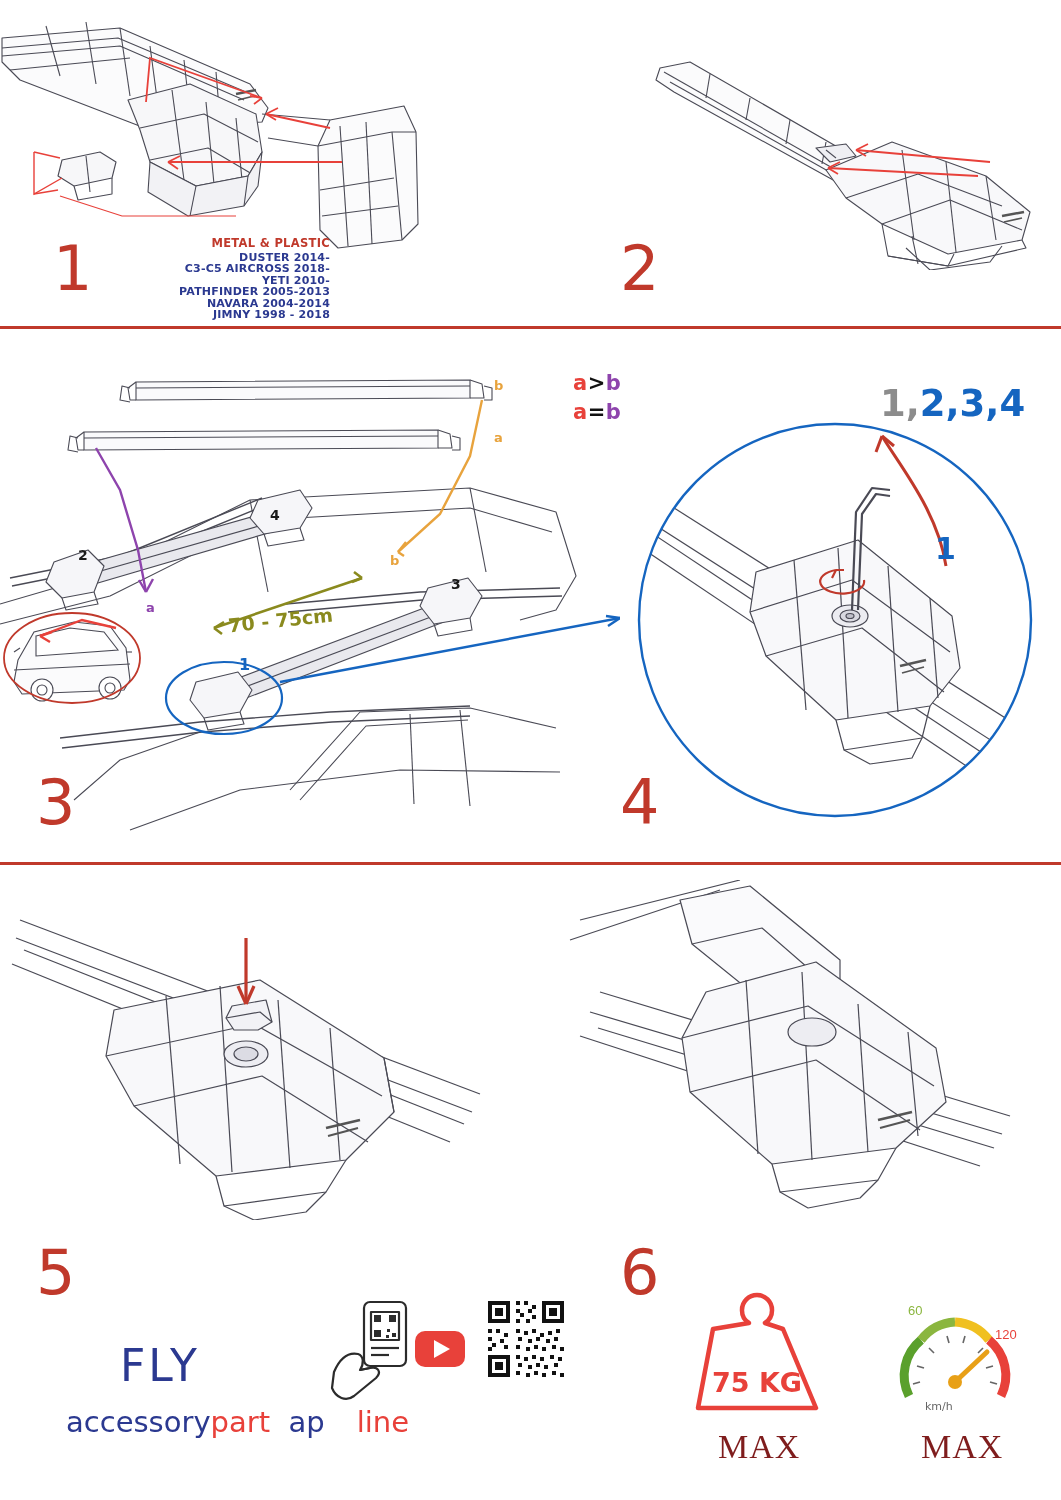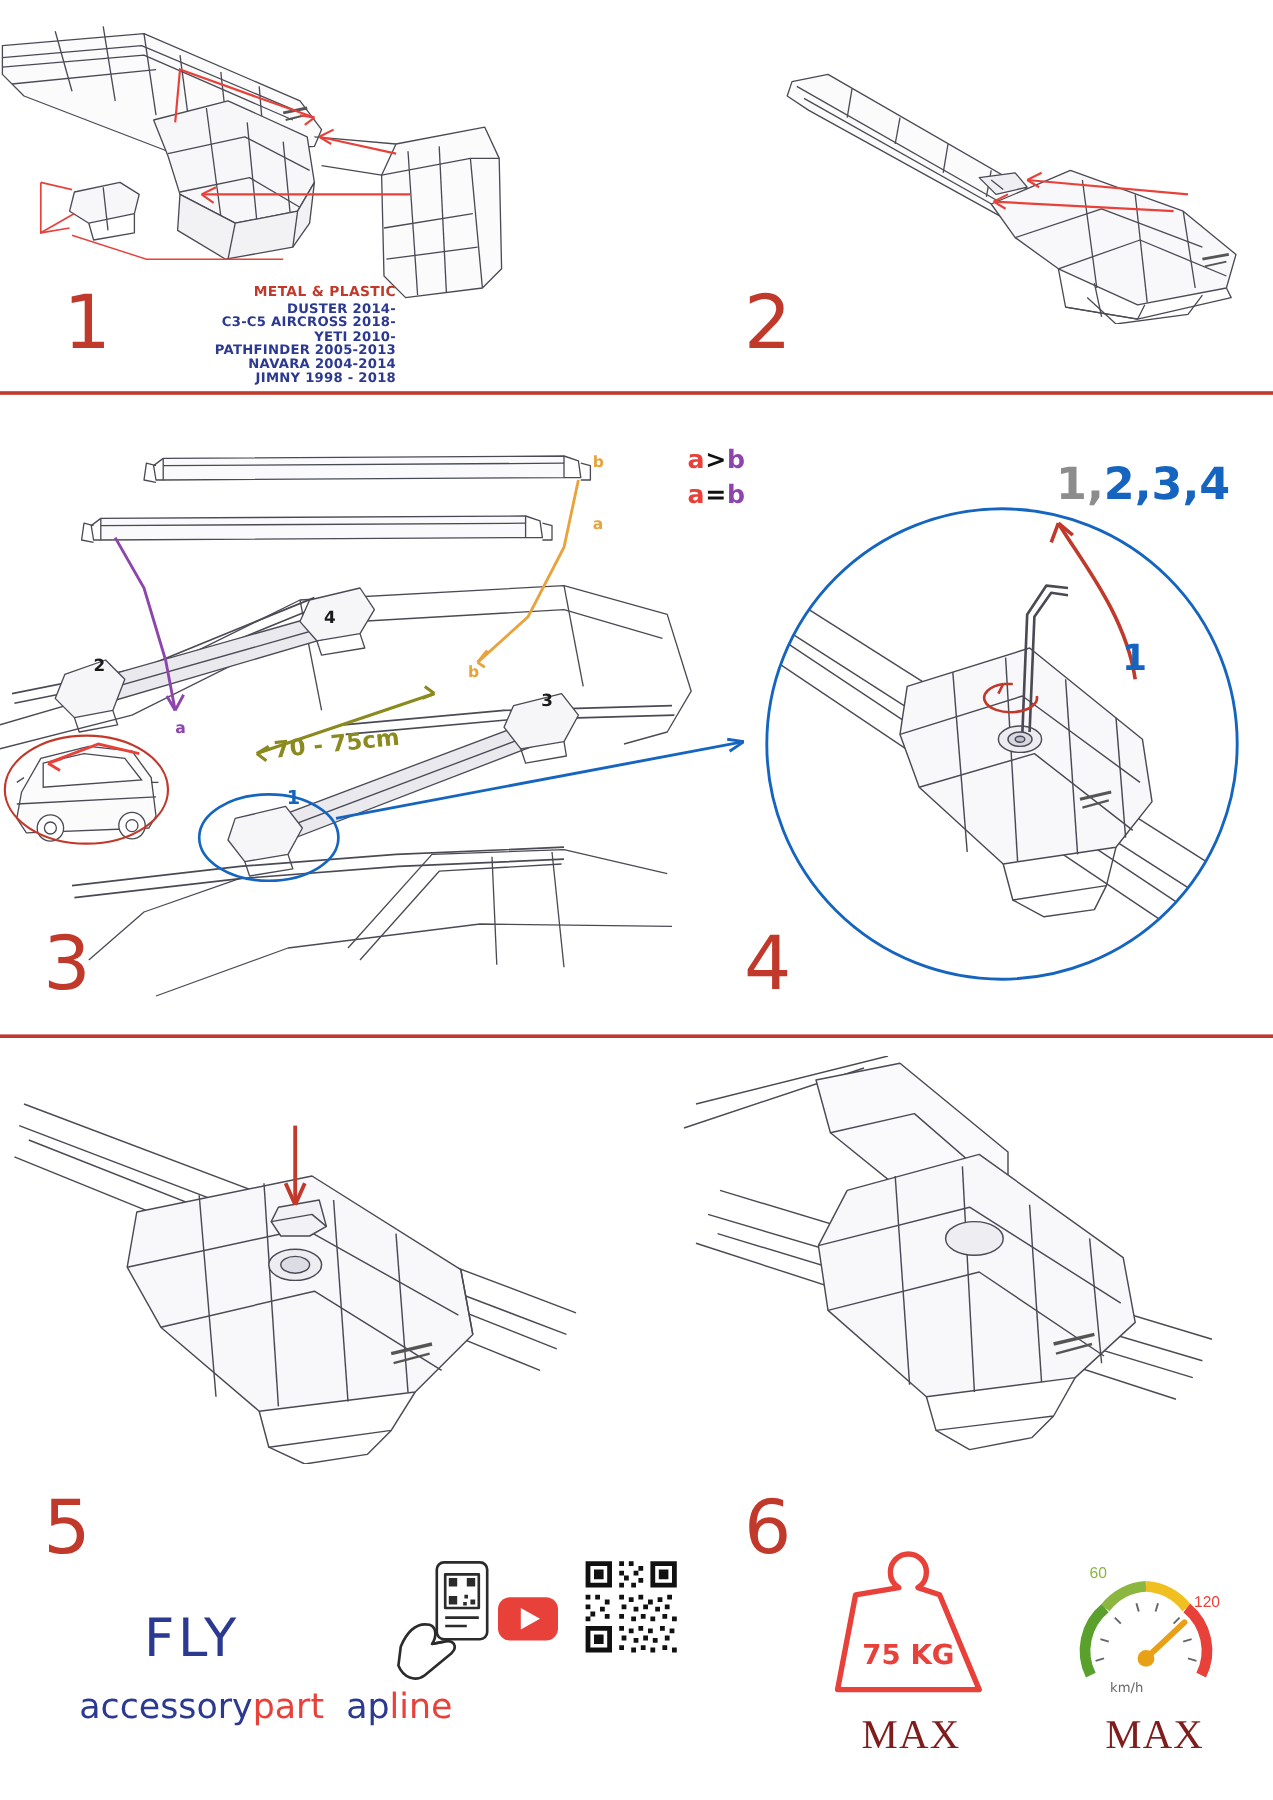--- a/index.html
+++ b/index.html
@@ -131,41 +131,41 @@
     left: 66px;
     top: 1405px;
     font-family: "DejaVu Sans", sans-serif;
     font-size: 29px;
     letter-spacing: 0px;
     white-space: nowrap;
   }
   .brandline .accessory { color: #2b3990; text-align: right; }
   .brandline .part { color: #e8413a; text-align: right; }
   .brandline .ap { color: #2b3990; text-align: center; }
-  .brandline .line { color: #e8413a; }
+  .brandline .line { color: #e8413a; margin-left: 32px; }
 
   
   .maxlabel {
     position: absolute;
     font-family: Liberation Serif, serif;
     font-size: 34px;
     color: #7f1d1d;
     letter-spacing: 1px;
   }
   .maxlabel.m1 { left: 718px; top: 1428px; }
   .maxlabel.m2 { left: 921px; top: 1428px; }
   .kgtext {
     position: absolute;
     left: 707px;
     top: 1367px;
     width: 100px;
     text-align: center;
     color: #e8413a;
     font-family: "DejaVu Sans", sans-serif;
-    font-size: 23px;
+    font-size: 27px;
     font-weight: bold;
   }
   .kmh {
     position: absolute;
     left: 925px;
     top: 1400px;
     color: #666;
     font-family: "DejaVu Sans", sans-serif;
     font-size: 11px;
   }

